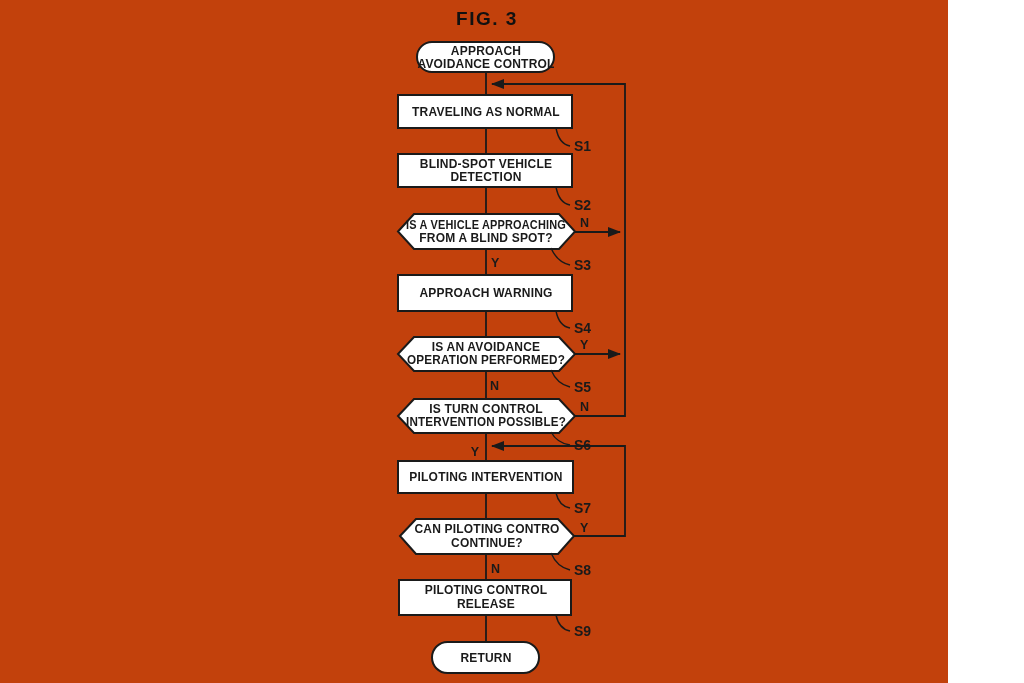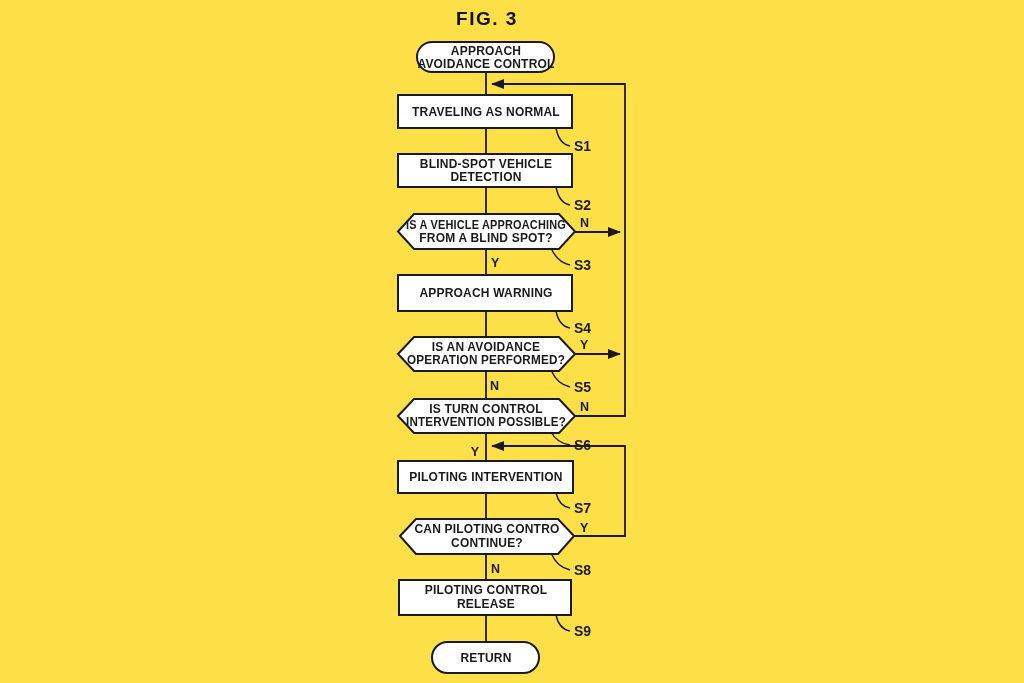--- a/index.html
+++ b/index.html
@@ -1,20 +1,20 @@
 <!DOCTYPE html>
 <html><head>
 <meta charset="utf-8">
 <style>
   html, body { margin: 0; padding: 0; background: #ffffff; }
   .page {
     position: relative;
-    width: 1024px;
+    width: 948px;
     height: 683px;
-    background: #fde047;
+    background: #c2410c;
     overflow: hidden;
     font-family: "Liberation Sans", sans-serif;
   }
   svg { display: block; }
   .shape {
     fill: #ffffff;
     stroke: #1a1a1a;
     stroke-width: 2;
   }
   .edge {

